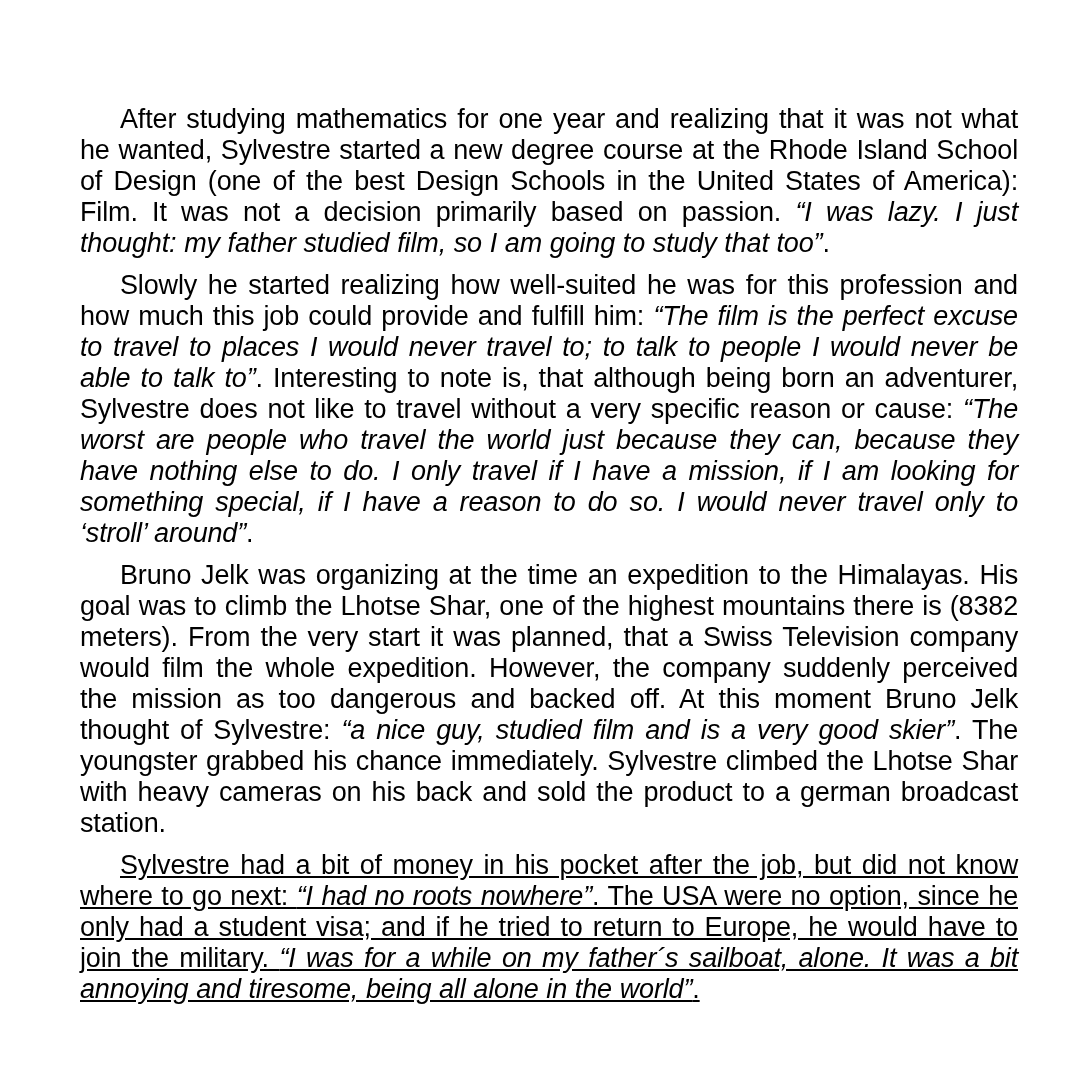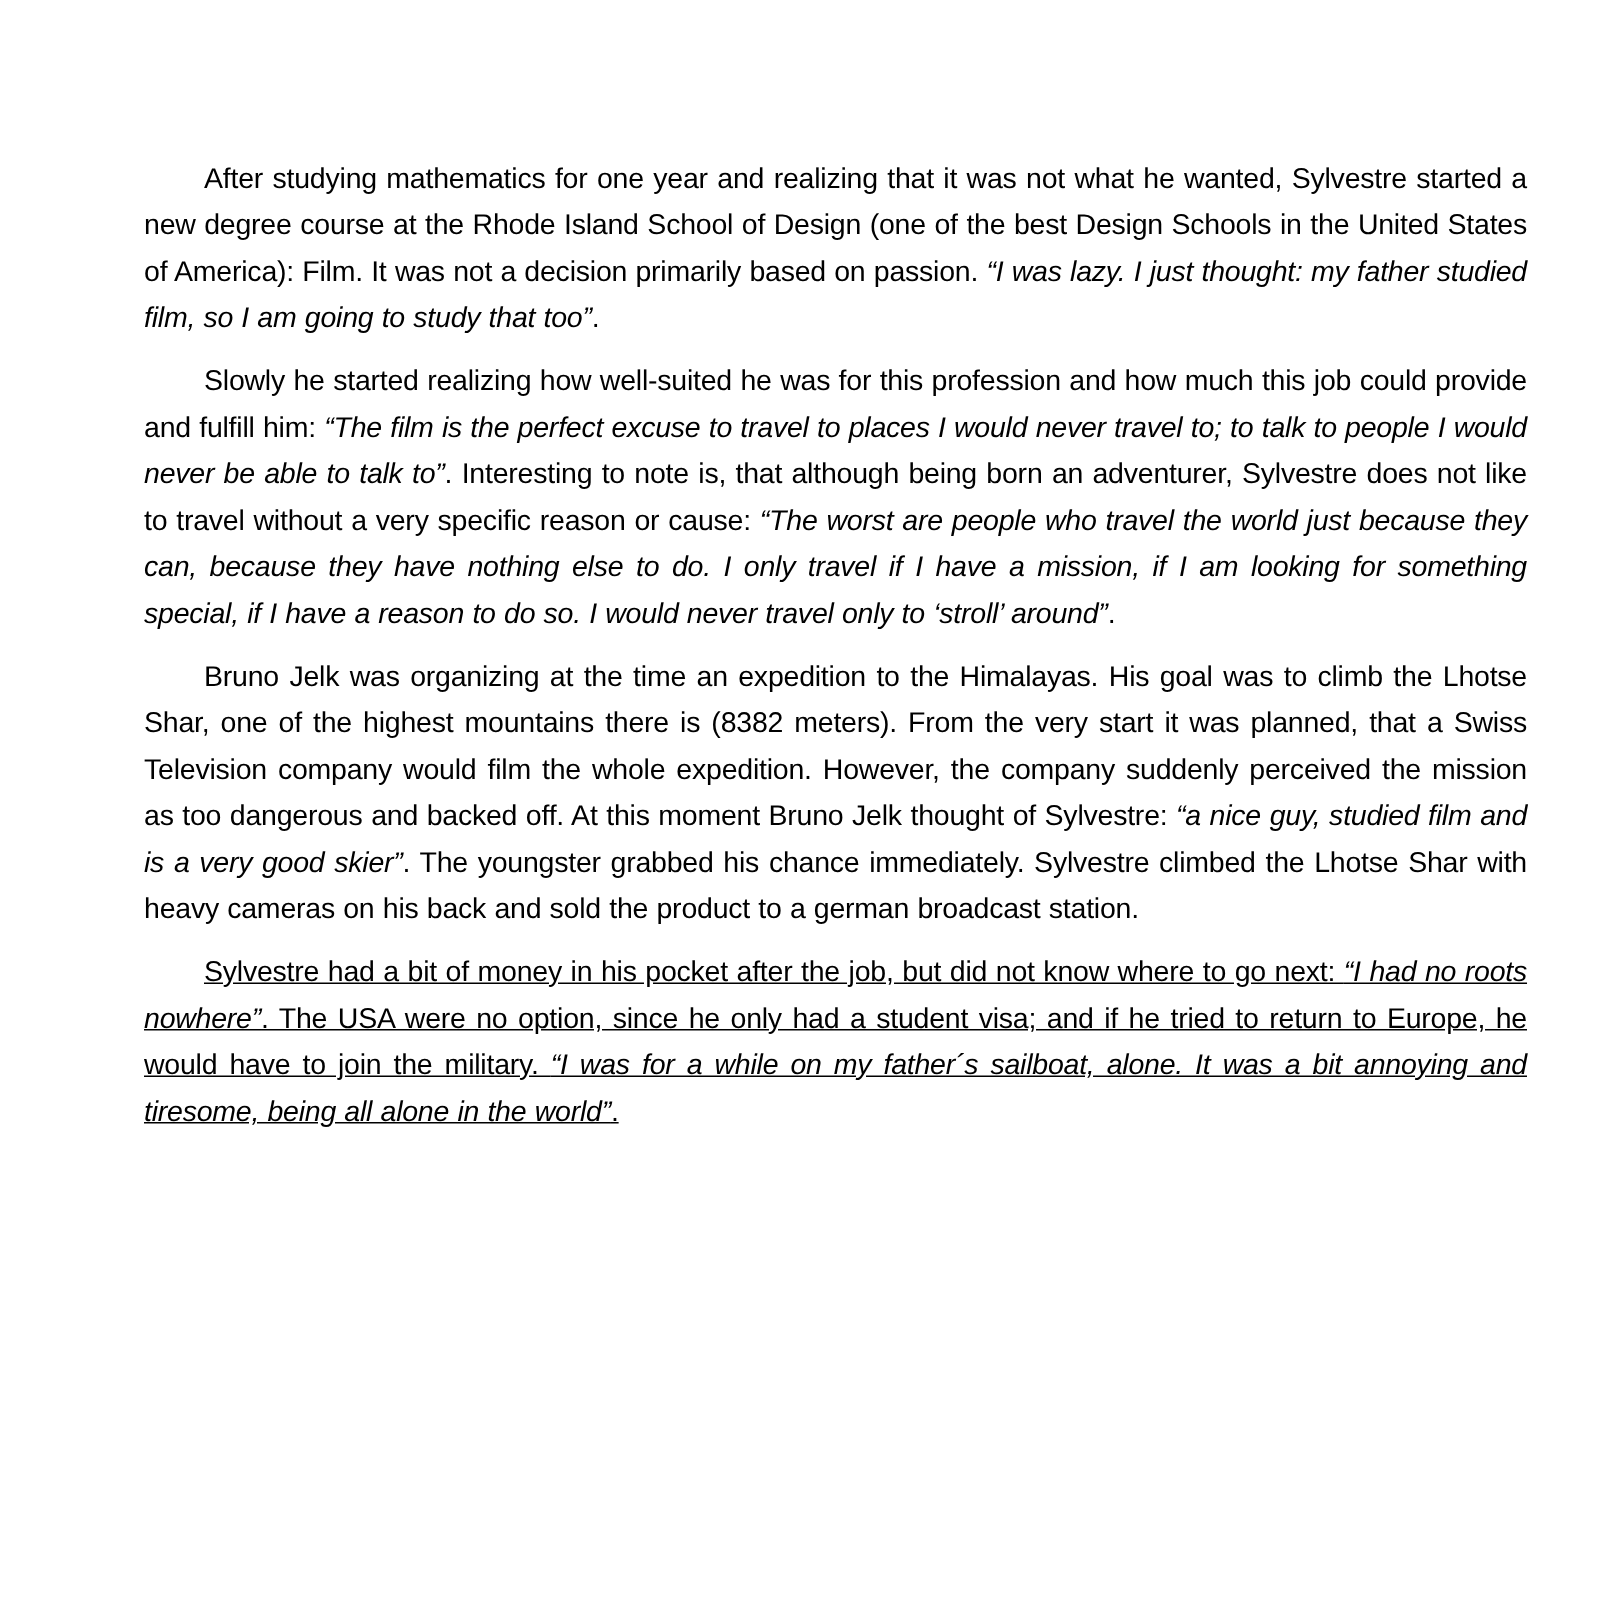--- a/index.html
+++ b/index.html
@@ -25,25 +25,25 @@
   }
 
   #text-body {
     position: absolute;
     left: 80px;
     top: 104px;
     width: 938px;
   }
 
   p.para {
-    margin: 0 0 11px 16px;
+    margin: 0 0 11px 0;
     text-align: justify;
     text-justify: inter-word;
     text-indent: 40px;
-    font-size: 19px;
+    font-size: 27px;
     line-height: 31px;
     letter-spacing: -0.15px;
     word-spacing: 0.4px;
     color: #000000;
     -webkit-font-smoothing: antialiased;
   }
 
   p.para:last-child {
     margin-bottom: 0;
     text-decoration: underline;

